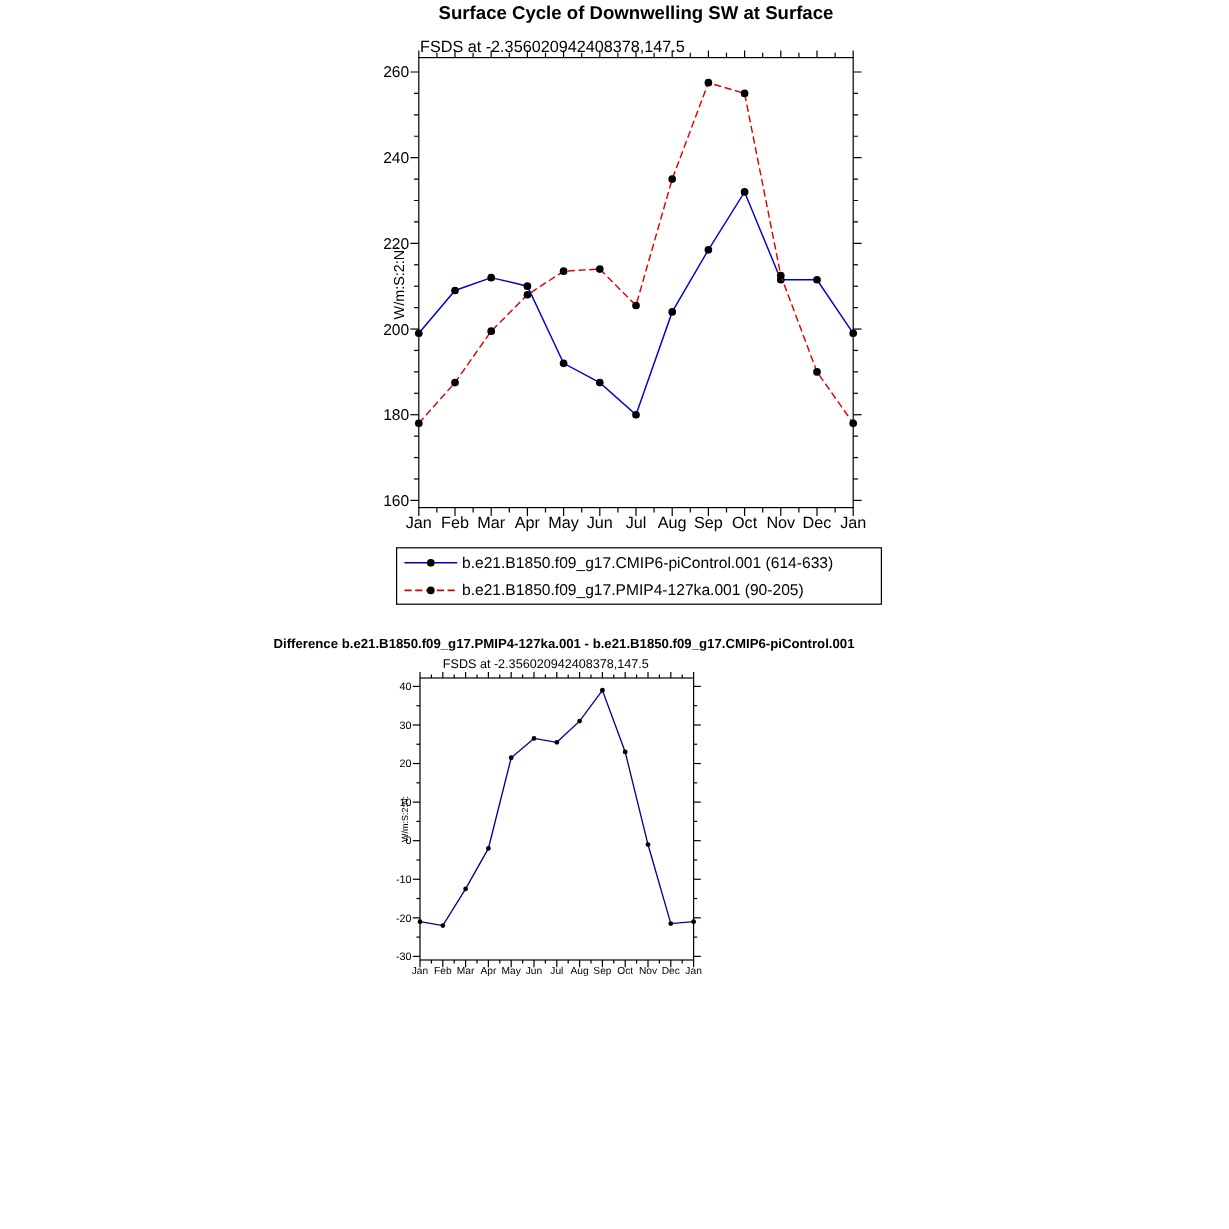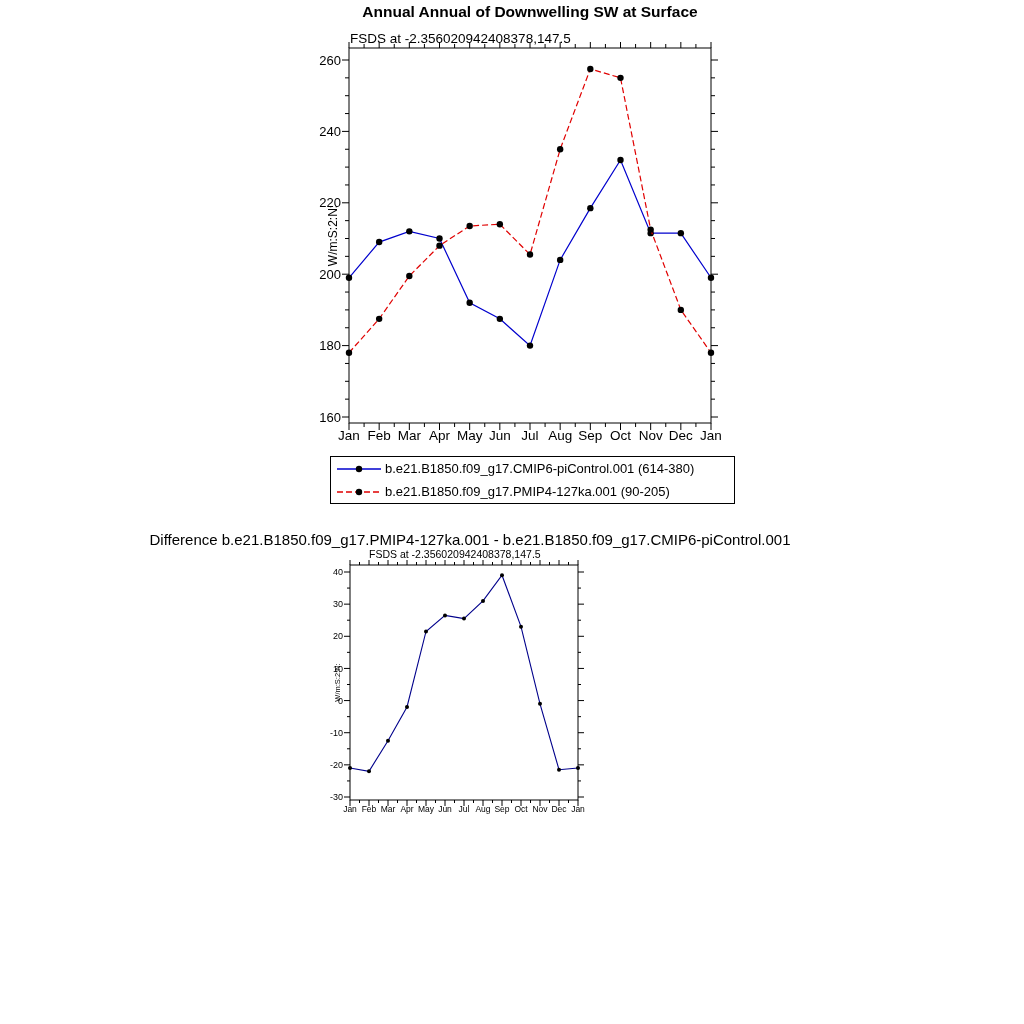--- a/index.html
+++ b/index.html
@@ -17,21 +17,21 @@
   .chart-title-1 {
     left: 530px; top: 3px; transform: translateX(-50%);
     font-size: 15.5px; font-weight: bold; white-space: nowrap;
   }
   .chart-subtitle-1 {
     left: 350px; top: 31px;
     font-size: 13.5px; white-space: nowrap;
   }
   .chart-title-2 {
     left: 470px; top: 531px; transform: translateX(-50%);
-    font-size: 15px; font-weight: normal; white-space: nowrap; text-align: right;
+    font-size: 11px; font-weight: bold; white-space: nowrap; text-align: right;
   }
   .chart-subtitle-2 {
     left: 369px; top: 548px;
     font-size: 10.5px; white-space: nowrap;
   }
   .svg1 { left: 300px; top: 42px; }
   .svg2 { left: 305px; top: 560px; }
   .legend {
     left: 330px; top: 456px; width: 405px; height: 48px;
     border: 1px solid #000;
@@ -42,21 +42,21 @@
     display: flex; align-items: center; height: 23px; padding-left: 4px;
   }
   .legend-label { font-size: 13px; white-space: nowrap; margin-left: 2px; }
   svg text { font-family: "Liberation Sans", sans-serif; }
 </style>
 </head>
 <body>
 
 <div class="page">
 
-  <div class="abs chart-title-1">Annual Annual of Downwelling SW at Surface</div>
+  <div class="abs chart-title-1">Surface Cycle of Downwelling SW at Surface</div>
   <div class="abs chart-subtitle-1">FSDS at -2.356020942408378,147.5</div>
   <svg class="abs svg1" id="plot1" width="470" height="412">
       <g stroke="#000" stroke-width="1">
         <rect x="49" y="6" width="362" height="375" fill="none"></rect>
         <line x1="42" y1="375" x2="49" y2="375"></line>
         <line x1="411" y1="375" x2="418" y2="375"></line>
         <line x1="45" y1="357.15" x2="49" y2="357.15"></line>
         <line x1="411" y1="357.15" x2="415" y2="357.15"></line>
         <line x1="45" y1="339.3" x2="49" y2="339.3"></line>
         <line x1="411" y1="339.3" x2="415" y2="339.3"></line>
@@ -202,21 +202,21 @@
         <circle cx="411" cy="310.74" r="3.2"></circle>
       </g>
     </svg>
 
   <div class="abs legend">
     <div class="legend-row">
       <svg width="48" height="18">
         <line x1="2" y1="9" x2="46" y2="9" stroke-width="1.3" stroke="#0000cd"></line>
         <circle cx="24" cy="9" r="3.2" fill="#000"></circle>
       </svg>
-      <span class="legend-label">b.e21.B1850.f09_g17.CMIP6-piControl.001 (614-380)</span>
+      <span class="legend-label">b.e21.B1850.f09_g17.CMIP6-piControl.001 (614-633)</span>
     </div>
     <div class="legend-row">
       <svg width="48" height="18">
         <line x1="2" y1="9" x2="46" y2="9" stroke-width="1.3" stroke-dasharray="6 3" stroke="#e00000"></line>
         <circle cx="24" cy="9" r="3.2" fill="#000"></circle>
       </svg>
       <span class="legend-label">b.e21.B1850.f09_g17.PMIP4-127ka.001 (90-205)</span>
     </div>
   </div>
 

